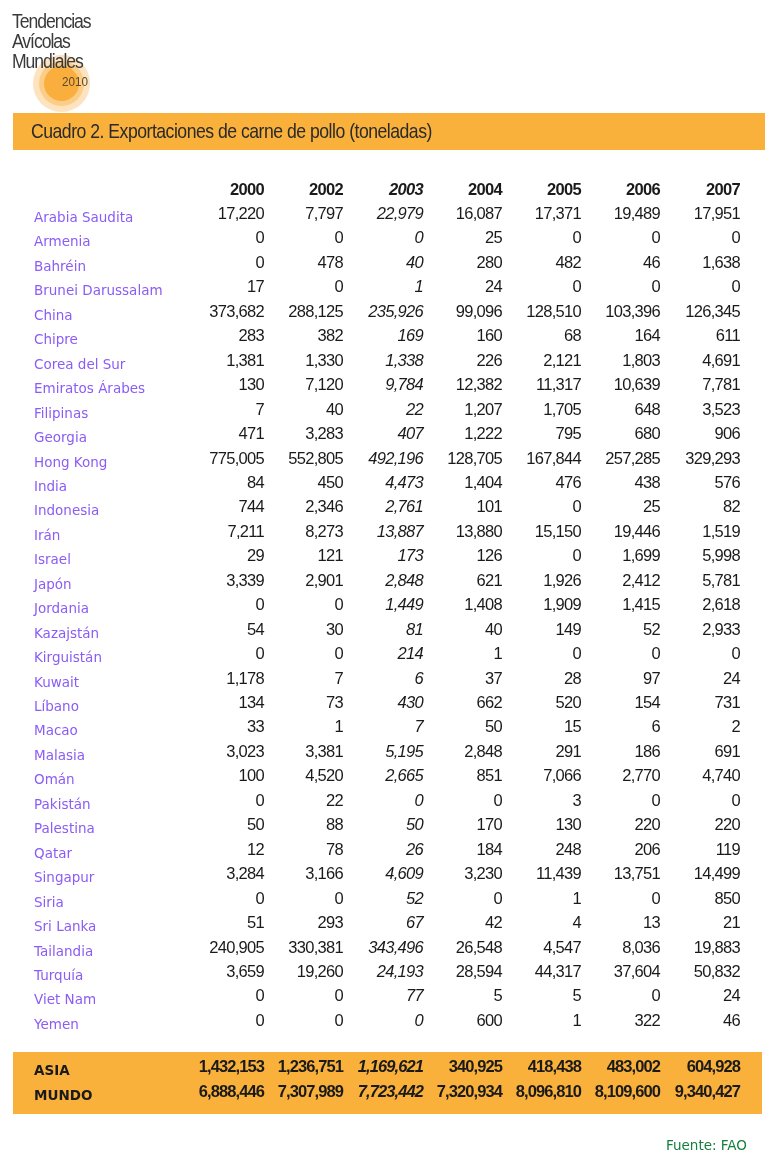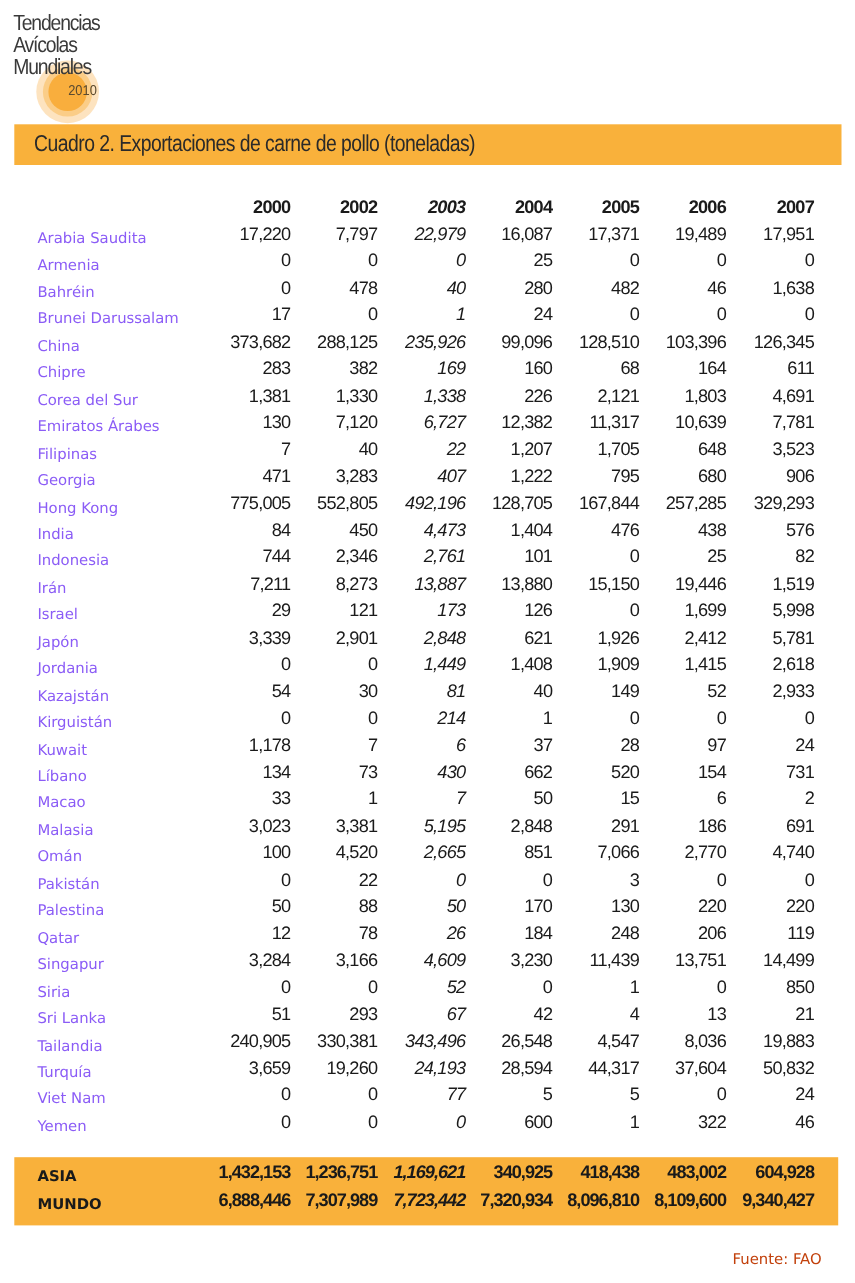--- a/index.html
+++ b/index.html
@@ -25,21 +25,21 @@
   .num { position:absolute; top:0; width:90px; text-align:right; font-family:"Liberation Sans Narrow","Liberation Sans", sans-serif; font-size:16.5px; color:#1a1a1a; white-space:nowrap; letter-spacing:-0.7px; }
   .hdr { font-weight:bold; top:0; }
   .c0 { left:174px; } .c1 { left:253px; } .c2 { left:333px;font-style:italic; } .c3 { left:412px; }
   .c4 { left:491px; } .c5 { left:570px; } .c6 { left:650px; }
 
   .totals-bar { position:absolute; left:13px; top:1052px; width:749px; height:62px; background:#f9b13b; }
   .total-row { position:absolute; left:0; width:719px; height:24px; }
   .total-label { position:absolute; left:34px; top:5px; font-family:"DejaVu Sans", sans-serif; font-weight:bold; font-size:13.5px; color:#1a1a1a; }
   .total-row .num { font-weight:bold; font-size:16.5px; letter-spacing:-0.9px; }
 
-  .source { position:absolute; right:30px; top:1137px; font-family:"DejaVu Sans", sans-serif; font-size:13.5px; color:#c2410c; }
+  .source { position:absolute; right:30px; top:1137px; font-family:"DejaVu Sans", sans-serif; font-size:13.5px; color:#15803d; }
 </style>
 </head>
 <body>
 
 <div class="logo">
   <div class="logo-circle-outer"></div>
   <div class="logo-circle-mid"></div>
   <div class="logo-circle-inner"></div>
   <div class="logo-line l1">Tendencias</div>
   <div class="logo-line l2">Avícolas</div>
@@ -129,21 +129,21 @@
         <div class="num c2">1,338</div>
         <div class="num c3">226</div>
         <div class="num c4">2,121</div>
         <div class="num c5">1,803</div>
         <div class="num c6">4,691</div>
       </div>
       <div class="row" style="top: 375.15px;">
         <div class="country">Emiratos Árabes</div>
         <div class="num c0">130</div>
         <div class="num c1">7,120</div>
-        <div class="num c2">6,727</div>
+        <div class="num c2">9,784</div>
         <div class="num c3">12,382</div>
         <div class="num c4">11,317</div>
         <div class="num c5">10,639</div>
         <div class="num c6">7,781</div>
       </div>
       <div class="row" style="top: 399.6px;">
         <div class="country">Filipinas</div>
         <div class="num c0">7</div>
         <div class="num c1">40</div>
         <div class="num c2">22</div>

